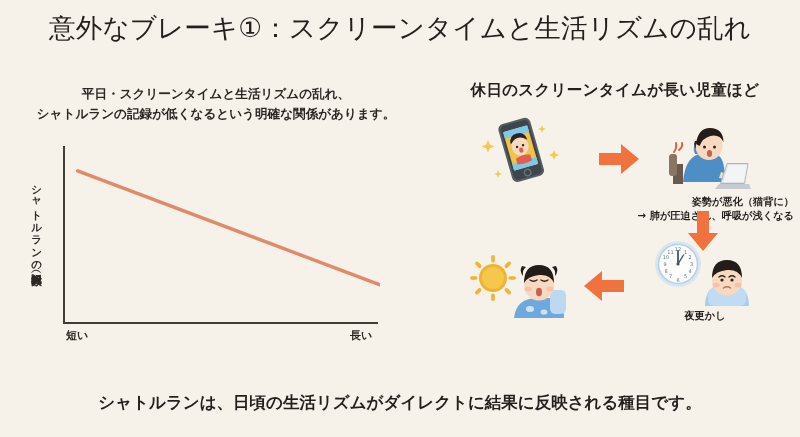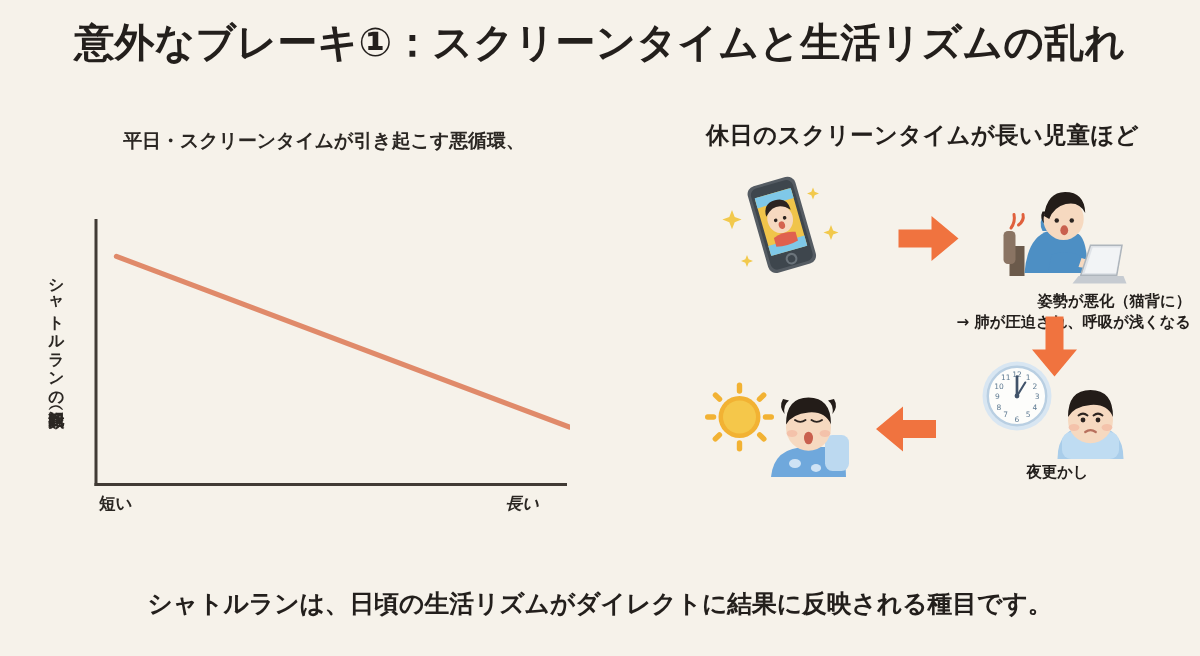--- a/index.html
+++ b/index.html
@@ -11,21 +11,21 @@
     overflow:hidden;
     position:relative;
   }
 
   
   #title-bar{
     position:absolute; left:0; top:10px; width:800px;
     text-align:center;
   }
   #title-text{
-    font-size:26.5px; font-weight:700; letter-spacing:.2px;
+    font-size:26.5px; font-weight:400; letter-spacing:.2px;
     color:#231f1c; white-space:nowrap;
   }
 
   
   #left-panel{ position:absolute; left:8px; top:84px; width:420px; height:290px; }
 
   #lead-text{
     font-size:12.6px; font-weight:700; line-height:1.55;
     color:#2b2723; text-align:center; width:404px; margin-left:6px;
   }
@@ -44,21 +44,21 @@
     border-left:2.2px solid #413b35;
     border-bottom:2.2px solid #413b35;
   }
   #plot-area svg{ position:absolute; left:0; top:0; }
 
   .x-tick{
     position:absolute; top:190px;
     font-size:11px; font-weight:700; color:#2b2723;
   }
   #x-tick-low{ left:58px; }
-  #x-tick-high{ left:329px;font-style:italic; }
+  #x-tick-high{ left:342px; }
 
   #x-axis-label{
     position:absolute; left:55px; top:211px; width:315px;
     text-align:center; font-size:11.5px; font-weight:700; color:#2b2723;
   }
 
   
   #right-panel{ position:absolute; left:430px; top:80px; width:370px; height:295px; }
 
   #cycle-heading{
@@ -100,21 +100,22 @@
 </head>
 <body>
 
 <div id="title-bar">
   <div id="title-text">意外なブレーキ①：スクリーンタイムと生活リズムの乱れ</div>
 </div>
 
 <div id="left-panel">
 
   <div id="lead-text">
-    <div>平日・スクリーンタイムが引き起こす悪循環、</div>
+    <div>平日・スクリーンタイムと生活リズムの乱れ、</div>
+    <div>シャトルランの記録が低くなるという明確な関係があります。</div>
   </div>
 
   <div id="chart-block">
 
     <div id="y-axis-label">シャトルランの記録（回数）</div>
 
     <div id="plot-area">
       <svg id="chart-svg" width="315" height="178">
           <polyline points="12.6,24.920000000000016 315,138.84" fill="none" stroke="#e08a6a" stroke-width="3.4" stroke-linecap="round"></polyline>
         </svg>

